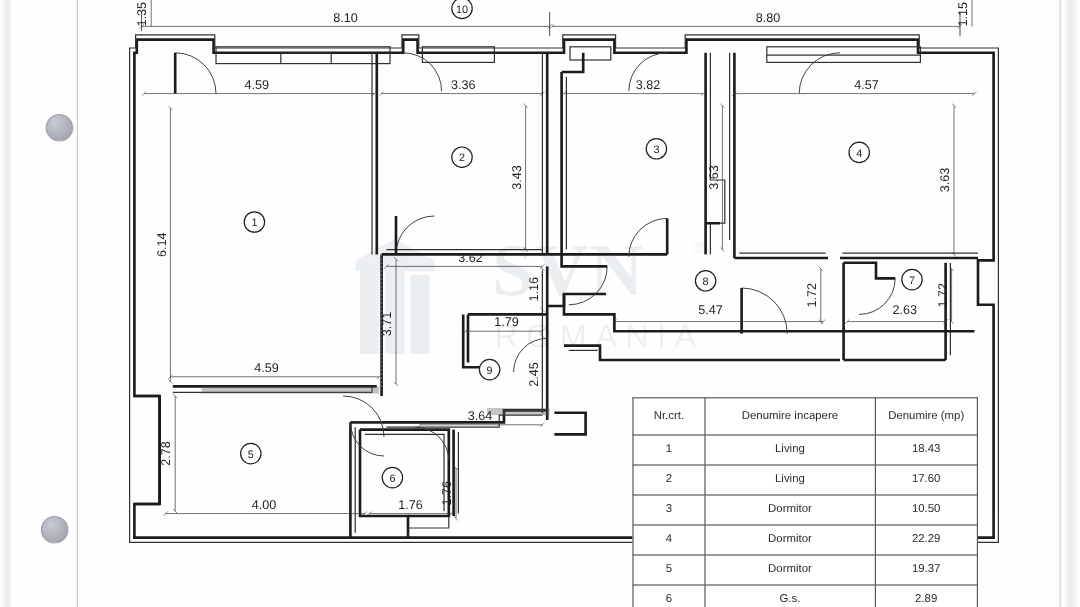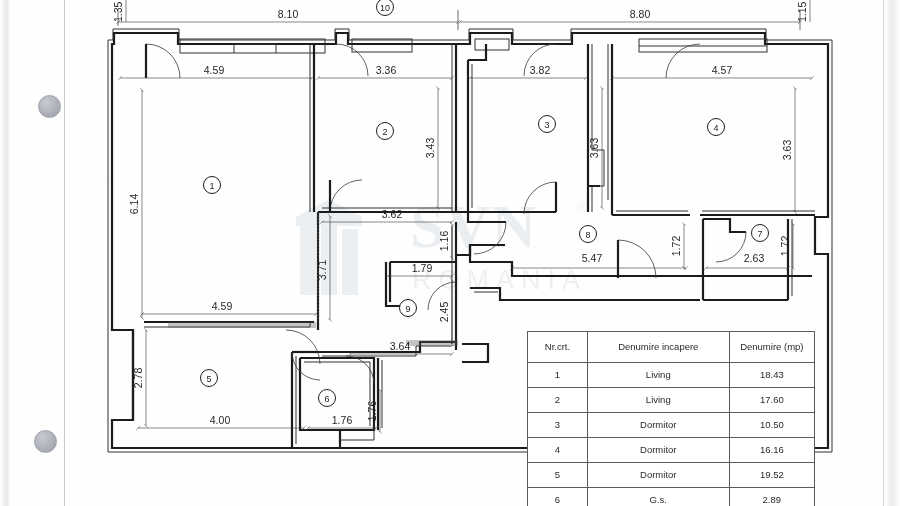--- a/index.html
+++ b/index.html
@@ -419,26 +419,26 @@
         <td>17.60</td>
       </tr>
       <tr>
         <td>3</td>
         <td>Dormitor</td>
         <td>10.50</td>
       </tr>
       <tr>
         <td>4</td>
         <td>Dormitor</td>
-        <td>16.16</td>
+        <td>22.29</td>
       </tr>
       <tr>
         <td>5</td>
         <td>Dormitor</td>
-        <td>19.52</td>
+        <td>19.37</td>
       </tr>
       <tr>
         <td>6</td>
         <td>G.s.</td>
         <td>2.89</td>
       </tr>
 
     </tbody>
   </table>
 

